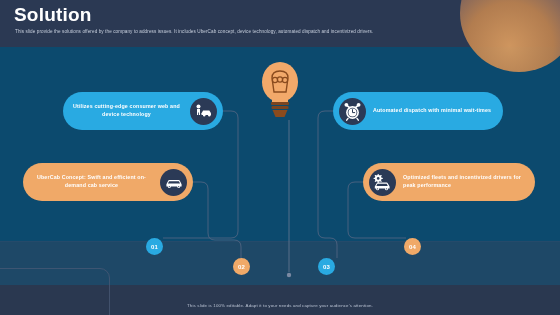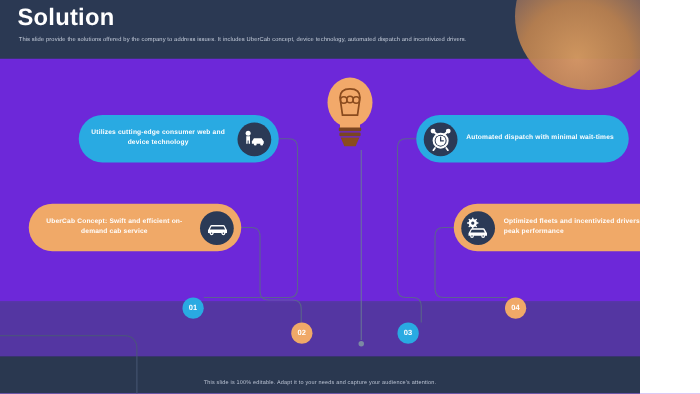--- a/index.html
+++ b/index.html
@@ -3,22 +3,22 @@
 <meta charset="utf-8">
 <style>
   * { box-sizing: border-box; margin: 0; padding: 0; }
   html, body {
     width: 560px; height: 315px;
     overflow: hidden;
     font-family: "Liberation Sans", sans-serif;
   }
   #slide {
     position: relative;
-    width: 512px; height: 315px;
-    background: #6d28d9;
+    width: 560px; height: 315px;
+    background: #0c4a6e;
     overflow: hidden;
   }
   
   .band { position: absolute; left: 0; width: 100%; }
   .band-a { top: 0; height: 47px; background: #2b3953; }
   .band-b { top: 241px; height: 1px; background: #3a4a68; opacity: .55; }
   .band-c { top: 285px; height: 30px; background: #2a3850; }
   .band-d { top: 242px; height: 43px; background: #36465f; opacity: .45; }
 
   

